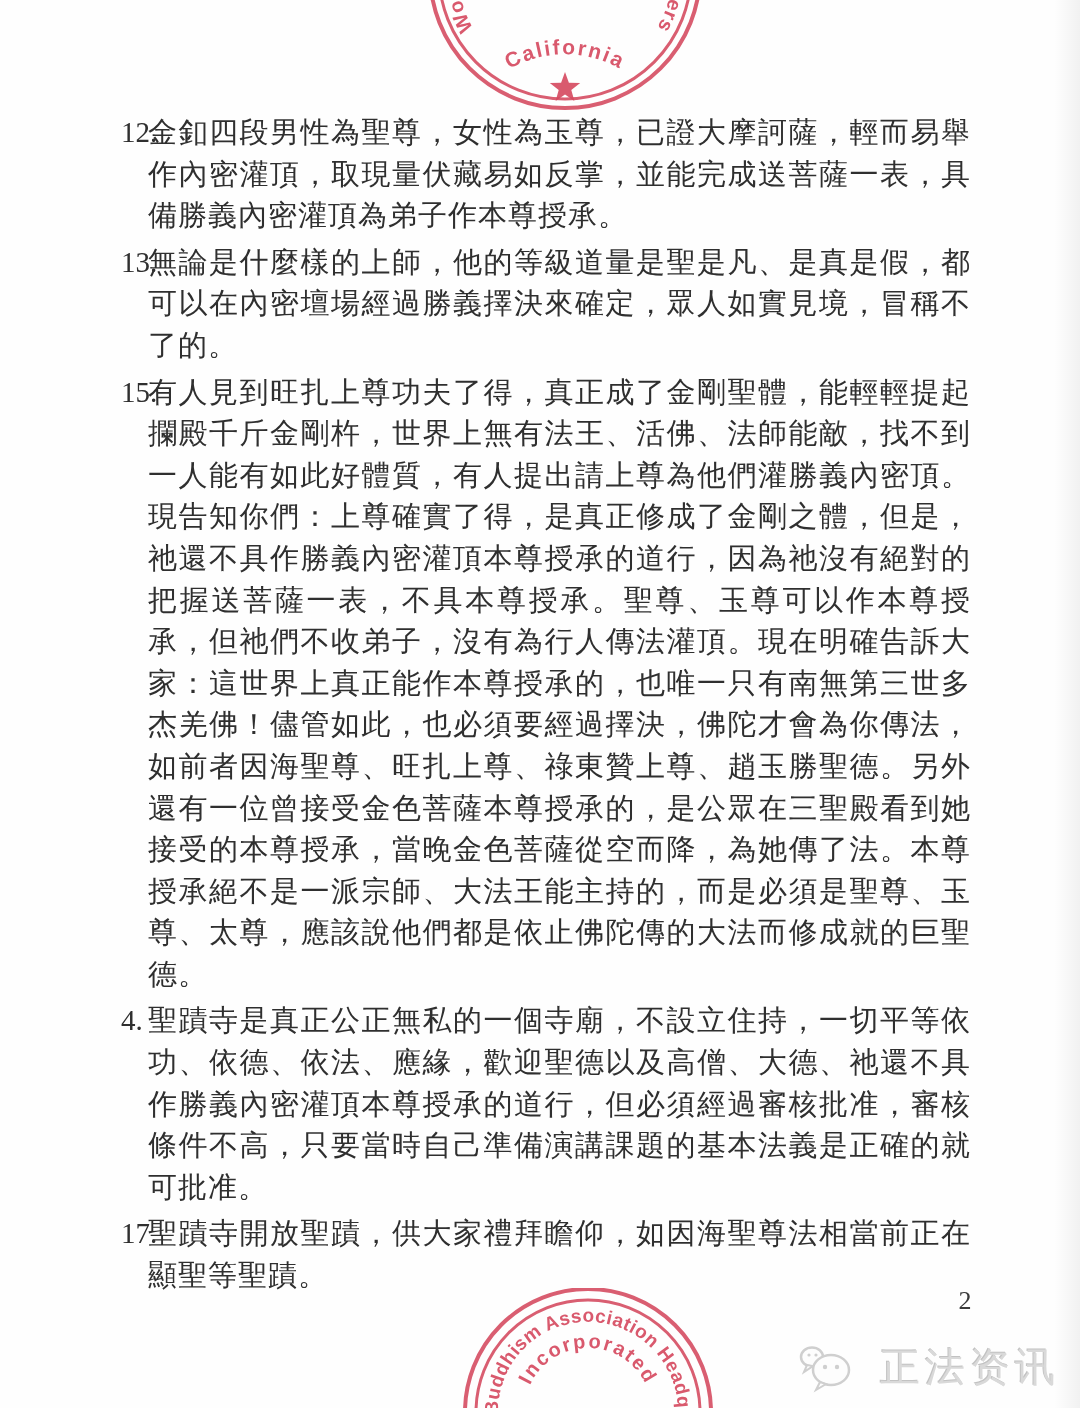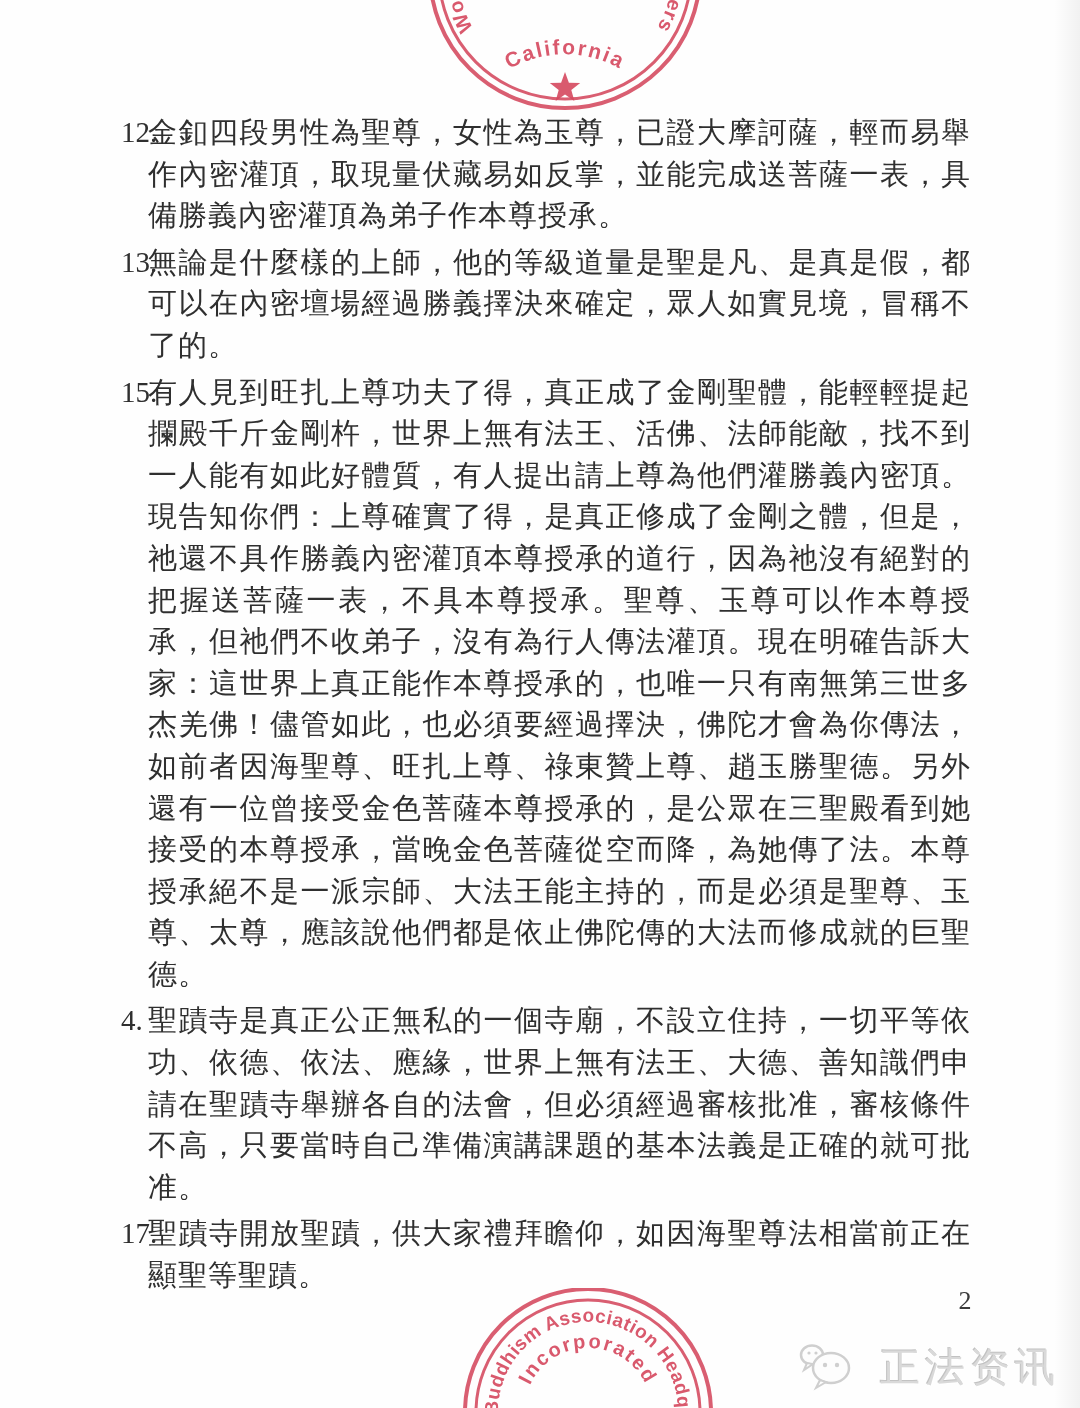--- a/index.html
+++ b/index.html
@@ -35,21 +35,21 @@
   }
   
   .page-num{
     position:absolute;left:950px;top:1286px;width:30px;
     font-size:26px;color:#3a3a3a;text-align:center;
     font-family:"Liberation Serif", serif;
   }
   
   .watermark{
     position:absolute;top:1340px;right:20px;
-    display:flex;gap:24px;
+    display:flex;align-items:center;gap:24px;
   }
   .wm-label{
     font-family:"Liberation Sans", sans-serif;
     font-size:40px;letter-spacing:5px;
     color:#d9d9d9;
     text-shadow:-1px -1px 0 #c2c2c2, 1px 1px 0 #ffffff;
   }
 </style>
 </head>
 <body>
@@ -82,21 +82,21 @@
     <div class="item">
       <span class="item-num">13.</span><span>無論是什麼樣的上師，他的等級道量是聖是凡、是真是假，都可以在內密壇場經過勝義擇決來確定，眾人如實見境，冒稱不了的。</span>
     </div>
 
 
     <div class="item">
       <span class="item-num">15.</span><span>有人見到旺扎上尊功夫了得，真正成了金剛聖體，能輕輕提起攔殿千斤金剛杵，世界上無有法王、活佛、法師能敵，找不到一人能有如此好體質，有人提出請上尊為他們灌勝義內密頂。現告知你們：上尊確實了得，是真正修成了金剛之體，但是，祂還不具作勝義內密灌頂本尊授承的道行，因為祂沒有絕對的把握送菩薩一表，不具本尊授承。聖尊、玉尊可以作本尊授承，但祂們不收弟子，沒有為行人傳法灌頂。現在明確告訴大家：這世界上真正能作本尊授承的，也唯一只有南無第三世多杰羌佛！儘管如此，也必須要經過擇決，佛陀才會為你傳法，如前者因海聖尊、旺扎上尊、祿東贊上尊、趙玉勝聖德。另外還有一位曾接受金色菩薩本尊授承的，是公眾在三聖殿看到她接受的本尊授承，當晚金色菩薩從空而降，為她傳了法。本尊授承絕不是一派宗師、大法王能主持的，而是必須是聖尊、玉尊、太尊，應該說他們都是依止佛陀傳的大法而修成就的巨聖德。</span>
     </div>
 
     <div class="item">
-      <span class="item-num">4.</span><span>聖蹟寺是真正公正無私的一個寺廟，不設立住持，一切平等依功、依德、依法、應緣，世界上無有法王、大德、善知識們申請在聖蹟寺舉辦各自的法會，但必須經過審核批准，審核條件不高，只要當時自己準備演講課題的基本法義是正確的就可批准。</span>
+      <span class="item-num">4.</span><span>聖蹟寺是真正公正無私的一個寺廟，不設立住持，一切平等依功、依德、依法、應緣，歡迎聖德以及高僧、大德、祂還不具作勝義內密灌頂本尊授承的道行，但必須經過審核批准，審核條件不高，只要當時自己準備演講課題的基本法義是正確的就可批准。</span>
     </div>
 
     <div class="item">
       <span class="item-num">17.</span><span>聖蹟寺開放聖蹟，供大家禮拜瞻仰，如因海聖尊法相當前正在顯聖等聖蹟。</span>
     </div>
 
   </div>
 
   <svg class="stamp stamp-bottom" width="1080" height="120" viewBox="0 0 1080 120">
     <g stroke="#d5485e" fill="none" opacity="0.88">

